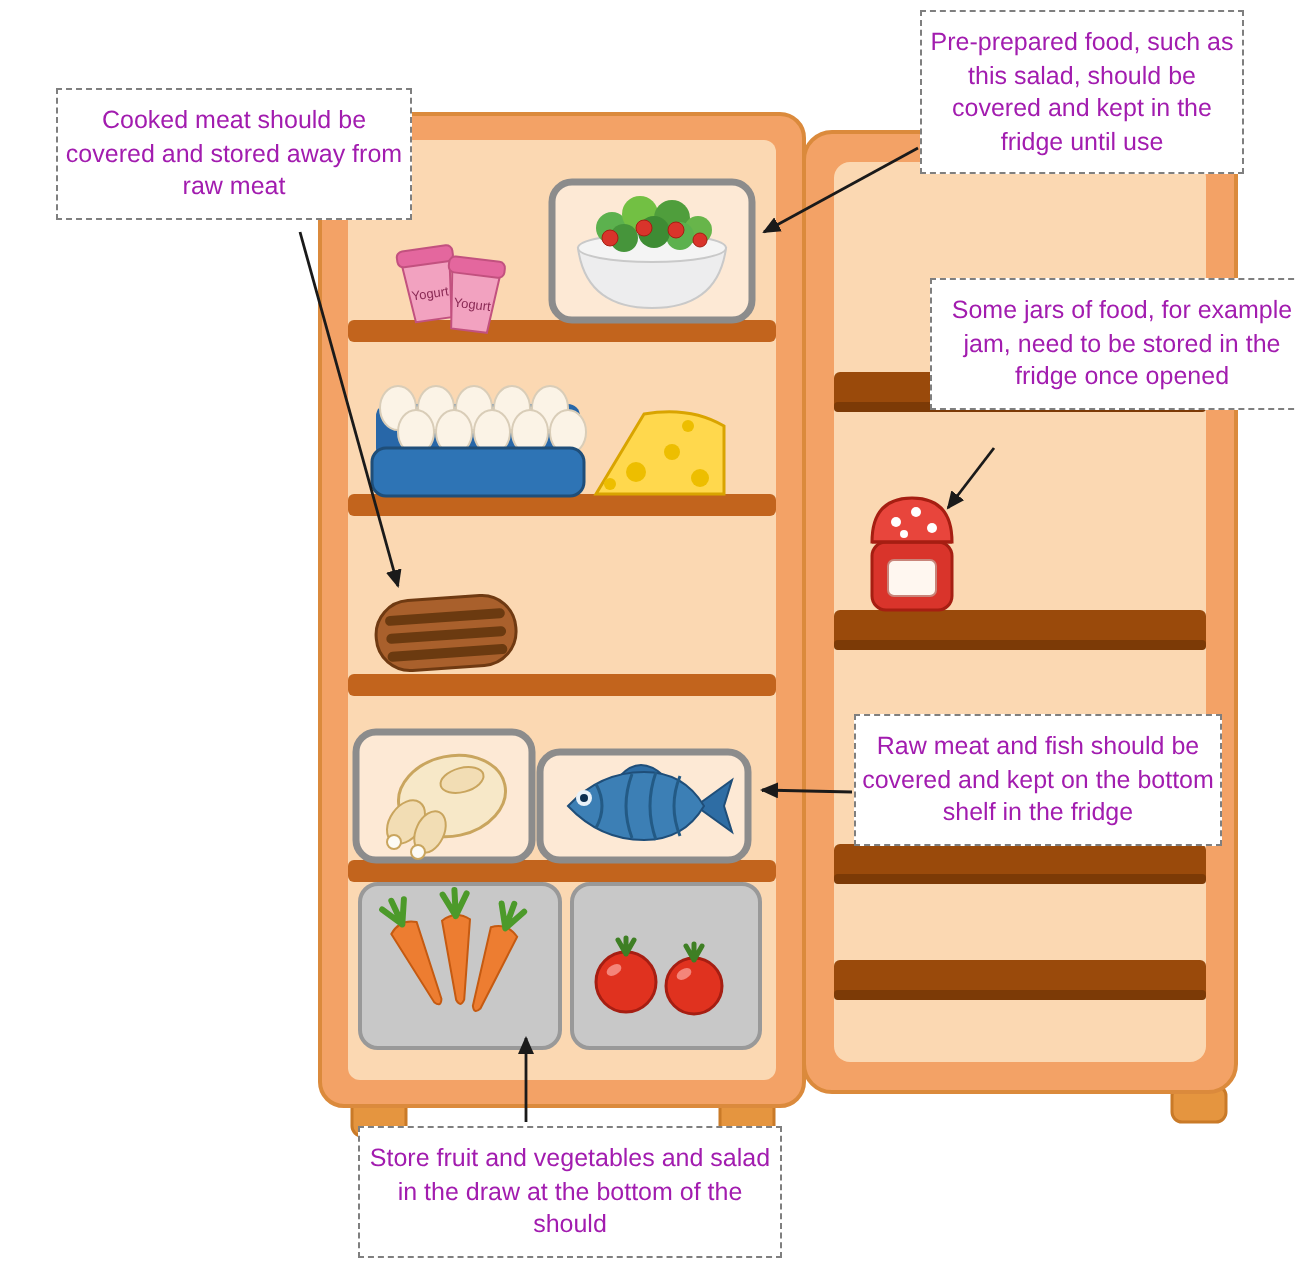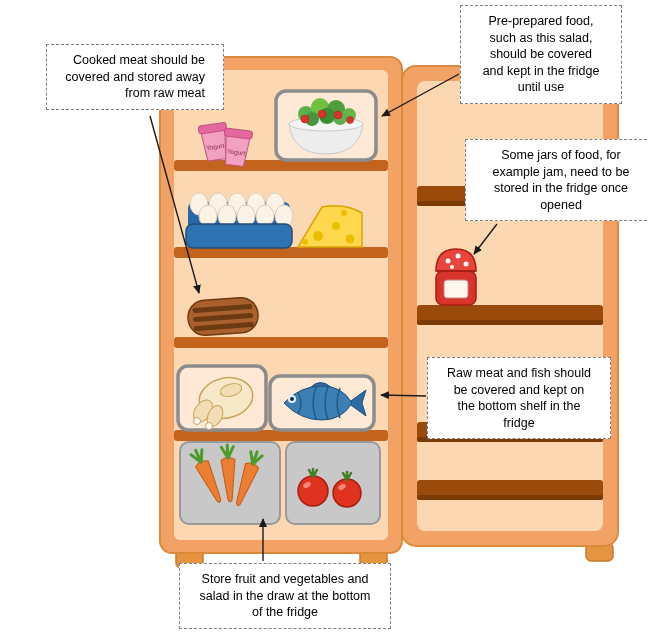--- a/index.html
+++ b/index.html
@@ -9,27 +9,27 @@
     background:#ffffff;
     font-family:"Liberation Sans", sans-serif;
     overflow:hidden;
   }
   #scene{position:absolute;left:0;top:0;}
   .callout{
     position:absolute;
     box-sizing:border-box;
     background:#ffffff;
     border:1.6px dashed #7f7f7f;
-    color:#000000;
+    color:#a21caf;
     font-size:12.5px;
     line-height:1.32;
     text-align:center;
-    padding:7px 18px;
+    padding:7px 3px;
   }
-  #c-cooked{left:46px;top:44px;width:178px;text-align:right;}
+  #c-cooked{left:28px;top:44px;width:178px;}
   #c-pre{left:460px;top:5px;width:162px;}
   #c-jars{left:431px;top:139px;width:192px;margin-left:34px;}
   #c-raw{left:427px;top:357px;width:184px;}
   #c-fruit{left:179px;top:563px;width:212px;}
 </style>
 </head>
 <body>
 
 <div id="canvas">
 
@@ -210,15 +210,15 @@
     <line x1="497" y1="224" x2="474" y2="254" marker-end="url(#ah)"></line>
     <line x1="426" y1="396" x2="381" y2="395" marker-end="url(#ah)"></line>
     <line x1="263" y1="561" x2="263" y2="519" marker-end="url(#ah)"></line>
   </g>
 </svg>
 
 <div class="callout" id="c-cooked">Cooked meat should be covered and stored away from raw meat</div>
 <div class="callout" id="c-pre">Pre-prepared food, such as this salad, should be covered and kept in the fridge until use</div>
 <div class="callout" id="c-jars">Some jars of food, for example jam, need to be stored in the fridge once opened</div>
 <div class="callout" id="c-raw">Raw meat and fish should be covered and kept on the bottom shelf in the fridge</div>
-<div class="callout" id="c-fruit">Store fruit and vegetables and salad in the draw at the bottom of the fridge</div>
+<div class="callout" id="c-fruit">Store fruit and vegetables and salad in the draw at the bottom of the should</div>
 
 </div>
 
 </body></html>

